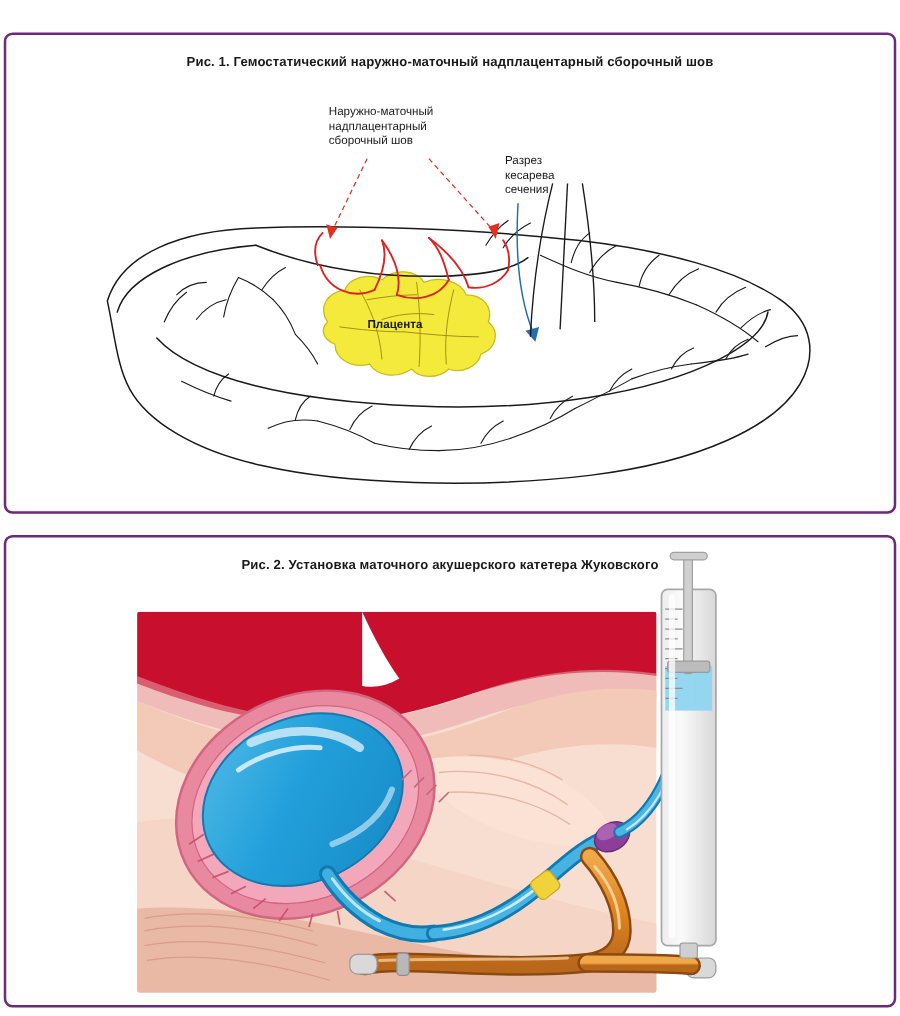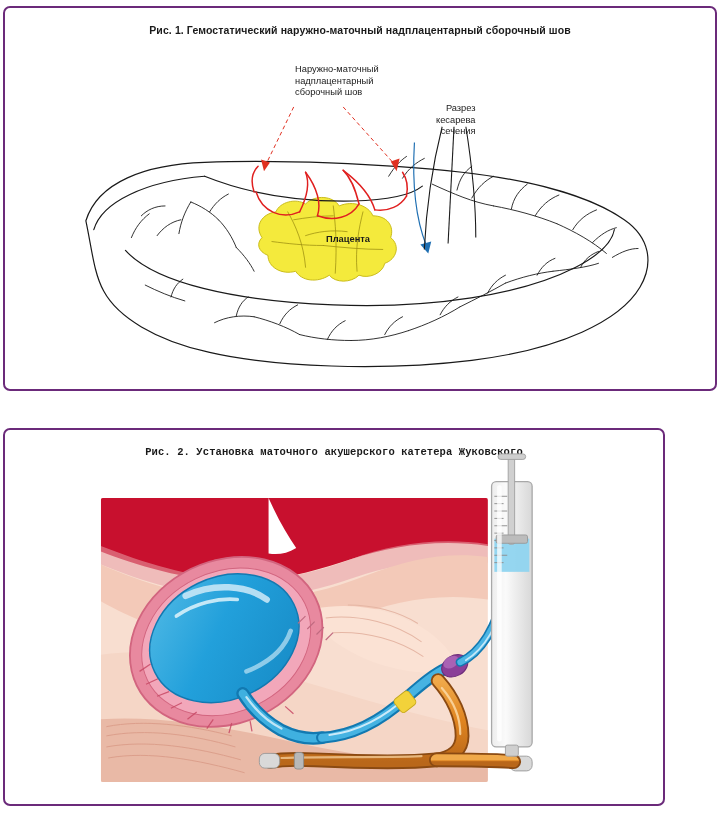--- a/index.html
+++ b/index.html
@@ -24,30 +24,29 @@
   .panel {
     position: absolute;
     left: 3px;
     border: 2px solid #6b2a7a;
     border-radius: 7px;
     background: #ffffff;
     box-sizing: border-box;
     overflow: hidden;
   }
   #panel-1 {
-    top: 6px;
+    top: 26px;
     width: 714px;
     height: 385px;
     padding-left: 26px;
   }
   #panel-2 {
     top: 428px;
-    width: 662px;
+    width: 714px;
     height: 378px;
-    font-family: Liberation Mono, monospace;
   }
 
   .fig-caption {
     position: absolute;
     left: 0;
     right: 0;
     text-align: center;
     font-size: 10.5px;
     font-weight: bold;
     color: #1a1a1a;
@@ -64,31 +63,30 @@
     height: 100%;
     pointer-events: none;
   }
 
   .lbl {
     position: absolute;
     font-size: 9.3px;
     color: #1a1a1a;
     line-height: 1.25;
     white-space: pre-line;
-    margin-left: 32px;
   }
   #label-suture {
     left: 258px;
     top: 56px;
     text-align: left;
   }
   #label-incision {
     left: 399px;
     top: 95px;
-    text-align: right;
+    text-align: left;
   }
   #label-placenta {
     left: 289px;
     top: 226px;
     font-size: 9.3px;
     font-weight: bold;
   }
 </style>
 </head>
 <body>

